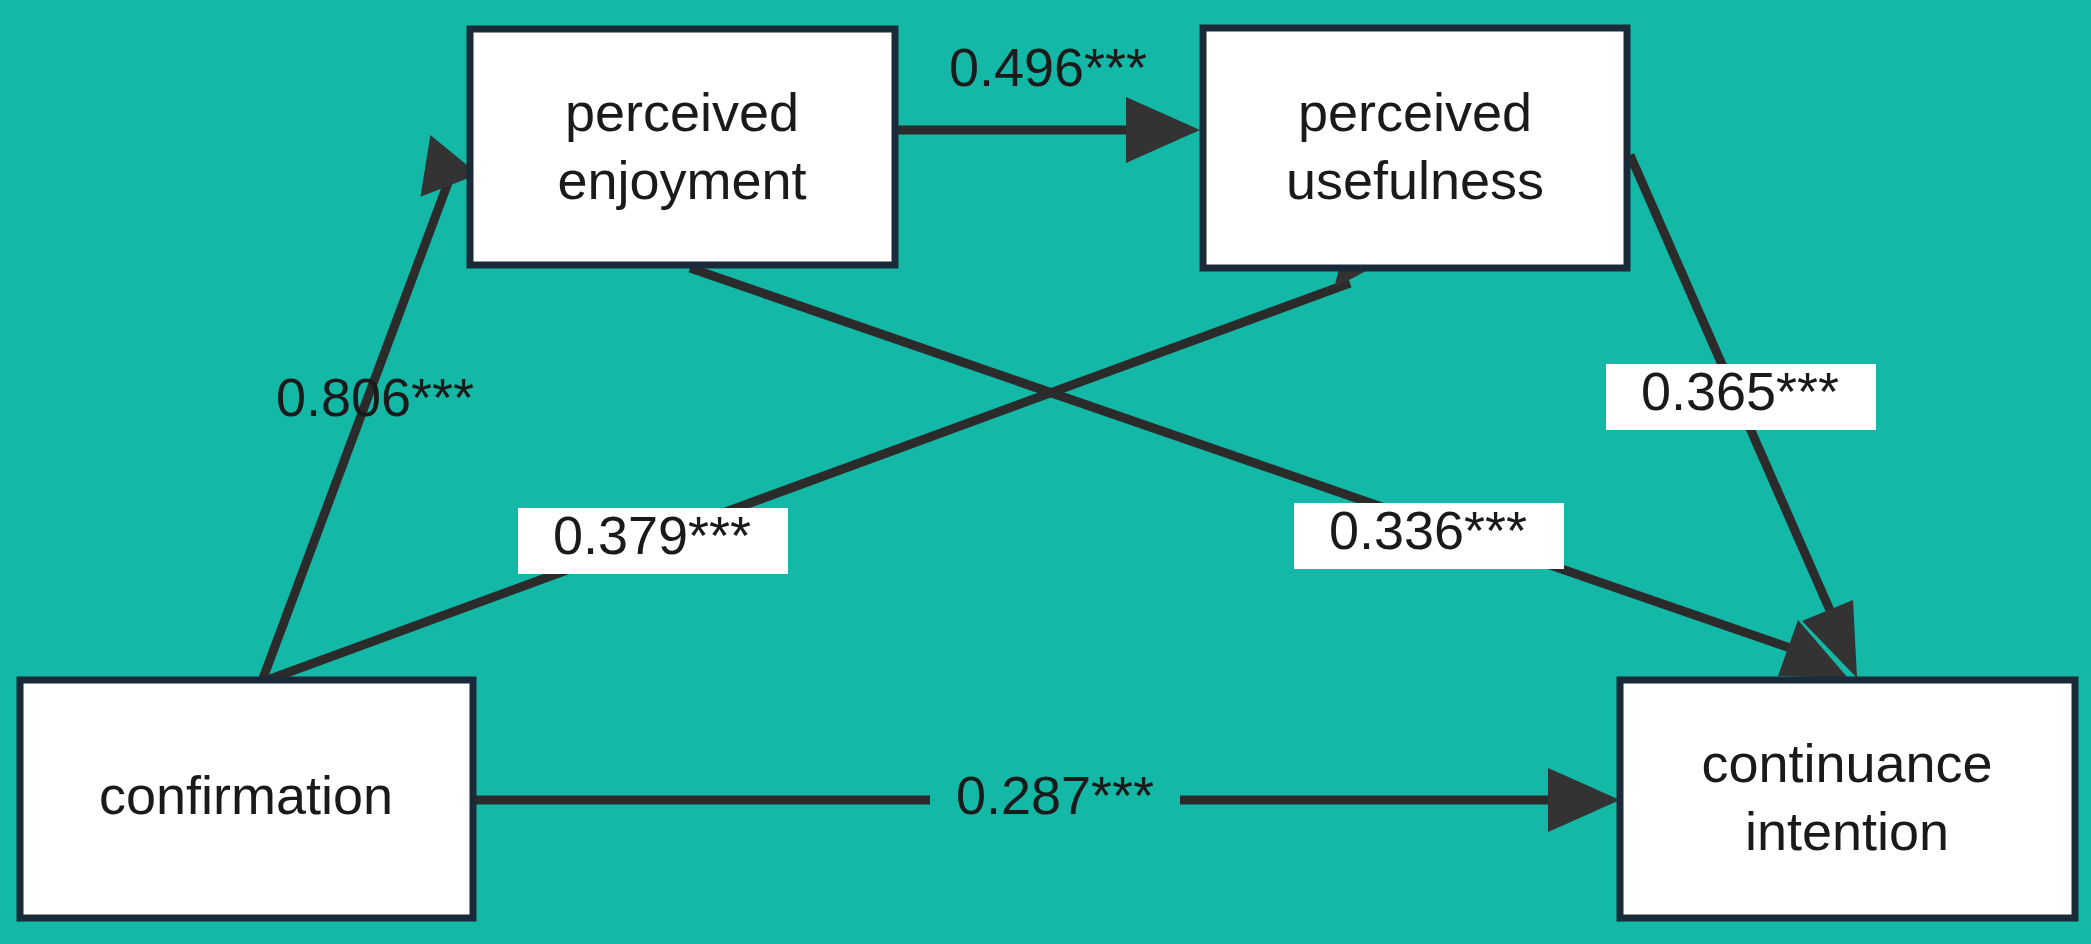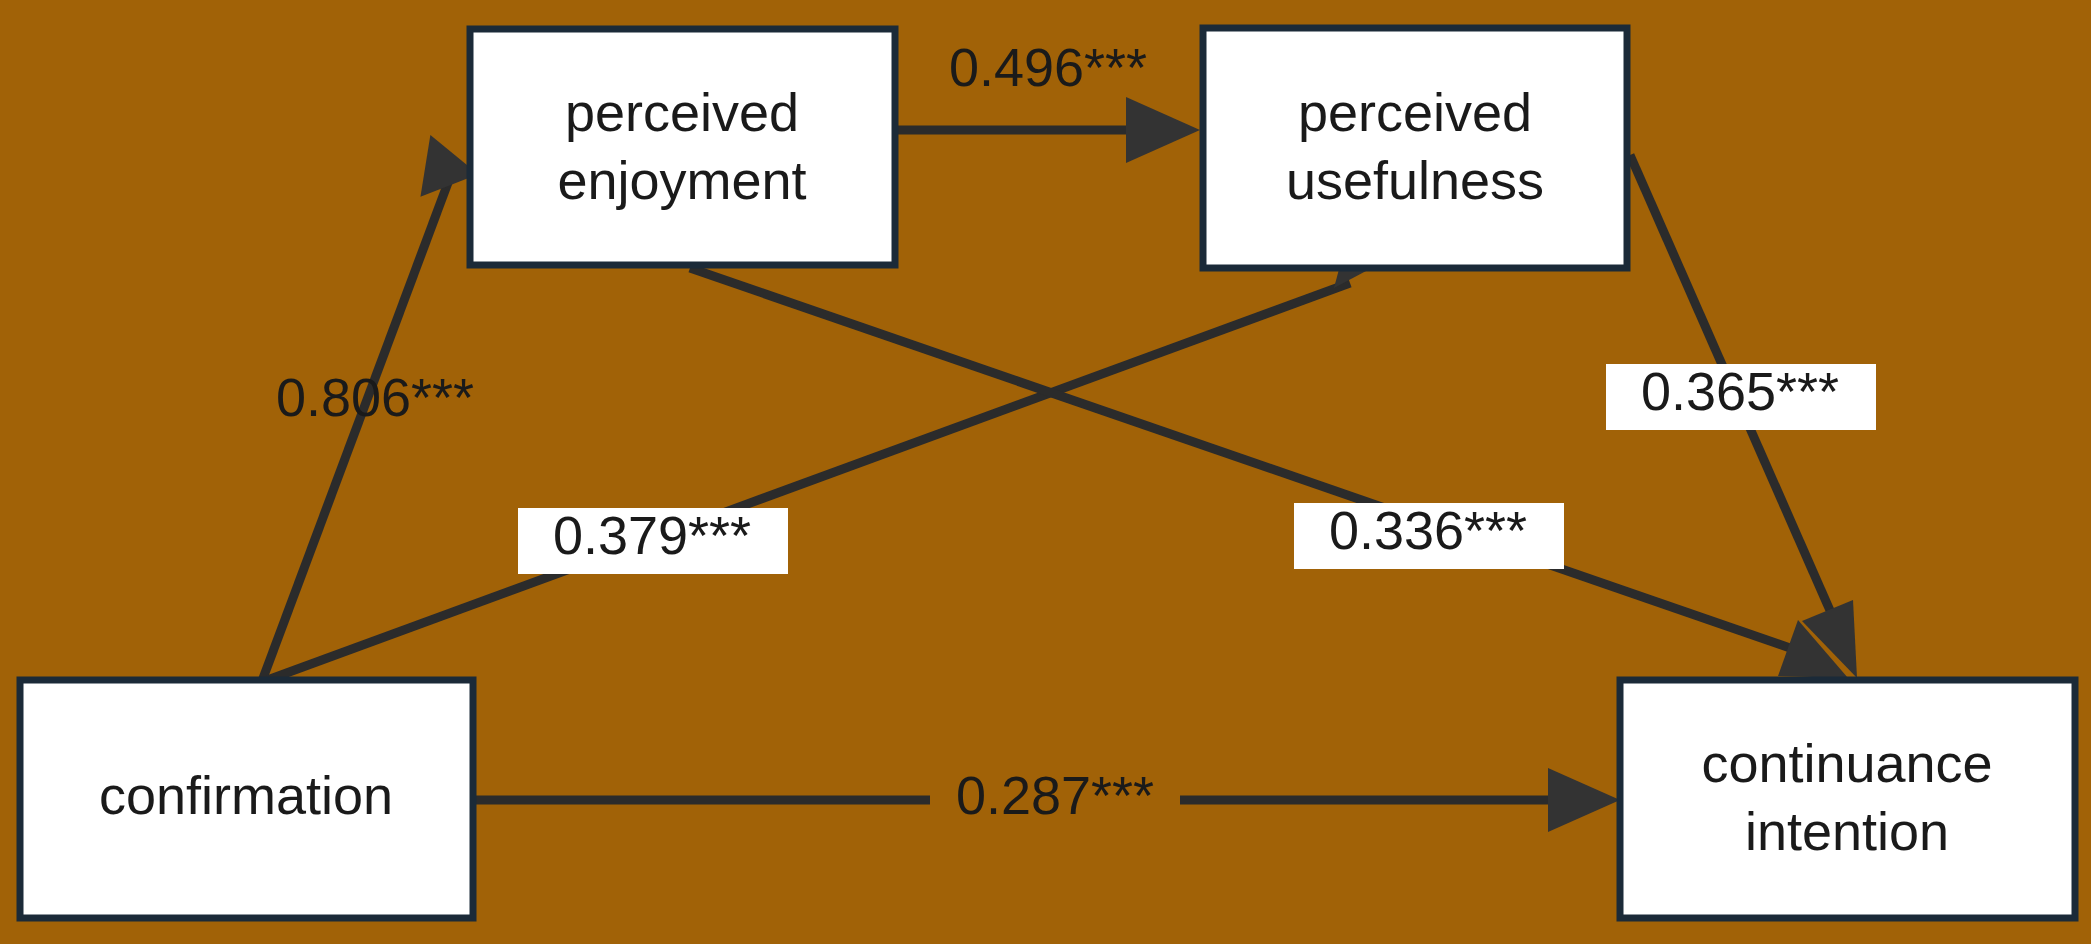--- a/index.html
+++ b/index.html
@@ -10,21 +10,21 @@
   body {
     width: 2091px;
     height: 944px;
     font-family: "Liberation Sans", sans-serif;
     overflow: hidden;
   }
   #diagram-root {
     position: relative;
     width: 2091px;
     height: 944px;
-    background: #a16207;
+    background: #14b8a6;
   }
   svg#path-diagram {
     position: absolute;
     top: 0;
     left: 0;
     width: 2091px;
     height: 944px;
   }
   .node-box {
     fill: #ffffff;

